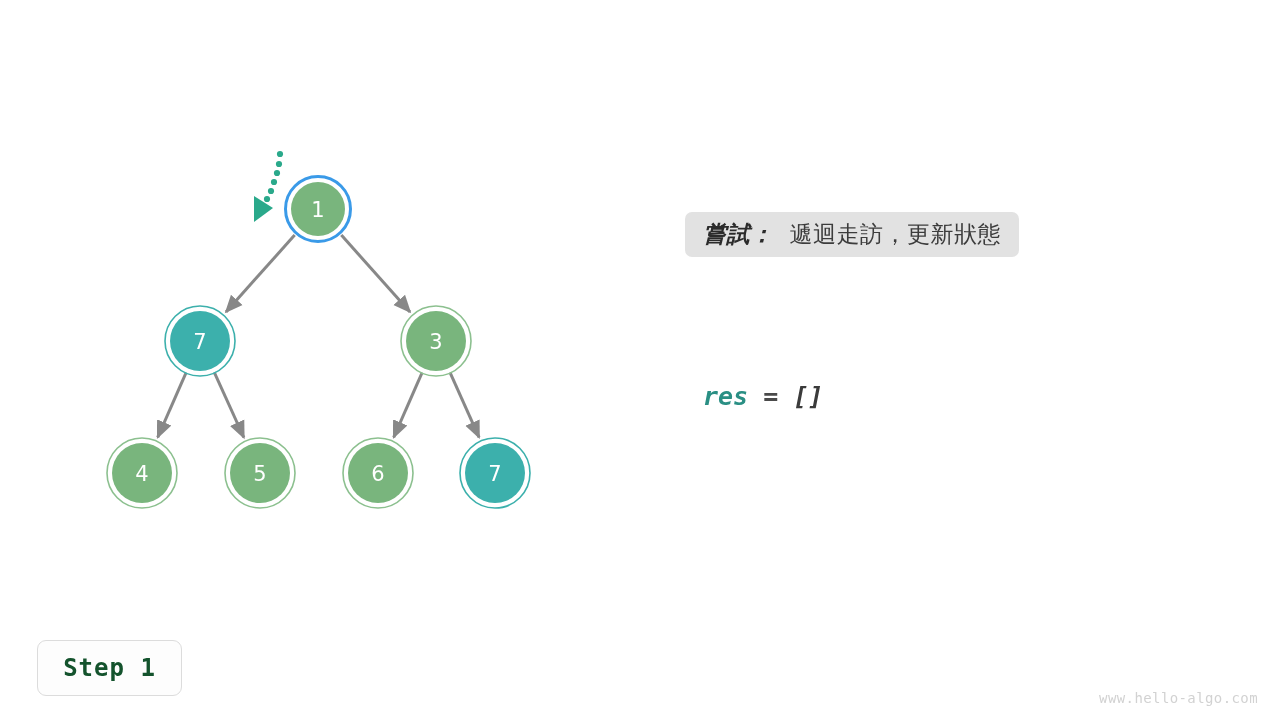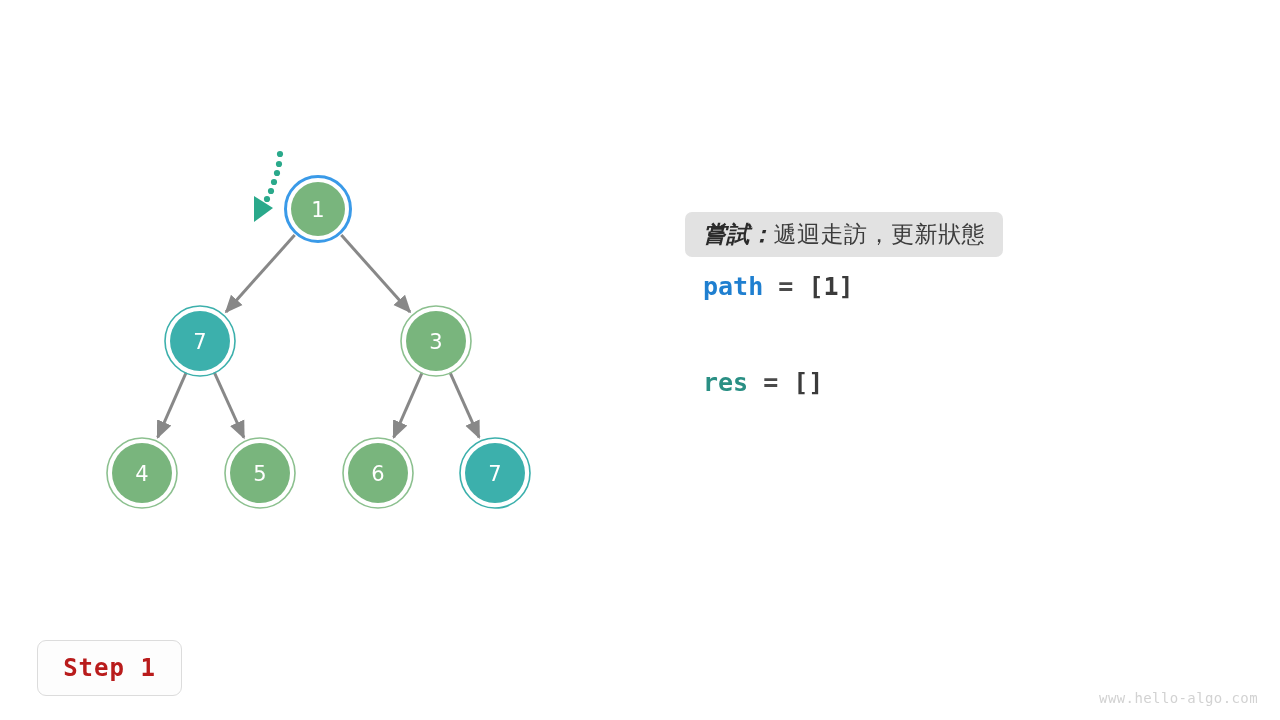--- a/index.html
+++ b/index.html
@@ -63,60 +63,61 @@
     background: #e2e2e2;
   }
   .cjk-line .lead {
     font-weight: bold;
     color: #2b2b2b;
     font-style: italic;
   }
   .cjk-line .body {
     font-weight: normal;
     color: #3c3c3c;
+    margin-left: 16px;
   }
 
   .row-gap-a { height: 5px; }
 
   .code-line {
     font-family: "DejaVu Sans Mono", monospace;
     font-size: 25px;
     line-height: 34px;
     color: #3b3b3b;
     font-weight: bold;
     white-space: pre;
     padding-left: 18px;
   }
   .code-line .varname-path { color: #1f7fd0; }
   .code-line .varname-res  { color: #2a8f84; }
   .code-line .op  { color: #4a4a4a; font-weight: bold; }
   .code-line .val { color: #3b3b3b; font-weight: bold; }
 
   #path-row { margin-top: 8px; }
-  #res-row  { margin-top: 62px; }
+  #res-row  { margin-top: 118px; font-style: italic; }
 
   
   #step-badge {
     position: absolute;
     left: 37px;
     top: 640px;
     width: 143px;
     height: 54px;
     border: 1.5px solid #dcdcdc;
     border-radius: 9px;
     background: #fdfdfd;
     display: flex;
     align-items: center;
     justify-content: center;
   }
   #step-badge .step-text {
     font-family: "DejaVu Sans Mono", monospace;
     font-size: 24px;
     font-weight: bold;
-    color: #b91c1c;
+    color: #14532d;
     letter-spacing: 1px;
   }
 
   
   #watermark {
     position: absolute;
     right: 22px;
     bottom: 14px;
     font-family: "DejaVu Sans Mono", monospace;
     font-size: 14px;
@@ -204,21 +205,20 @@
 
     <div>
       <span class="cjk-line highlight" id="try-line">
         <span class="lead">嘗試：</span><span class="body">遞迴走訪，更新狀態</span>
       </span>
     </div>
 
     <div class="row-gap-a"></div>
 
 
-    <div class="code-line" id="path-row"><span class="varname-path">path</span><span class="op"> = </span><span class="val">[1]</span></div>
 
     <div class="code-line" id="res-row"><span class="varname-res">res</span><span class="op"> = </span><span class="val">[]</span></div>
 
   </div>
 
   <div id="step-badge">
     <span class="step-text">Step 1</span>
   </div>
 
   <div id="watermark">www.hello-algo.com</div>

